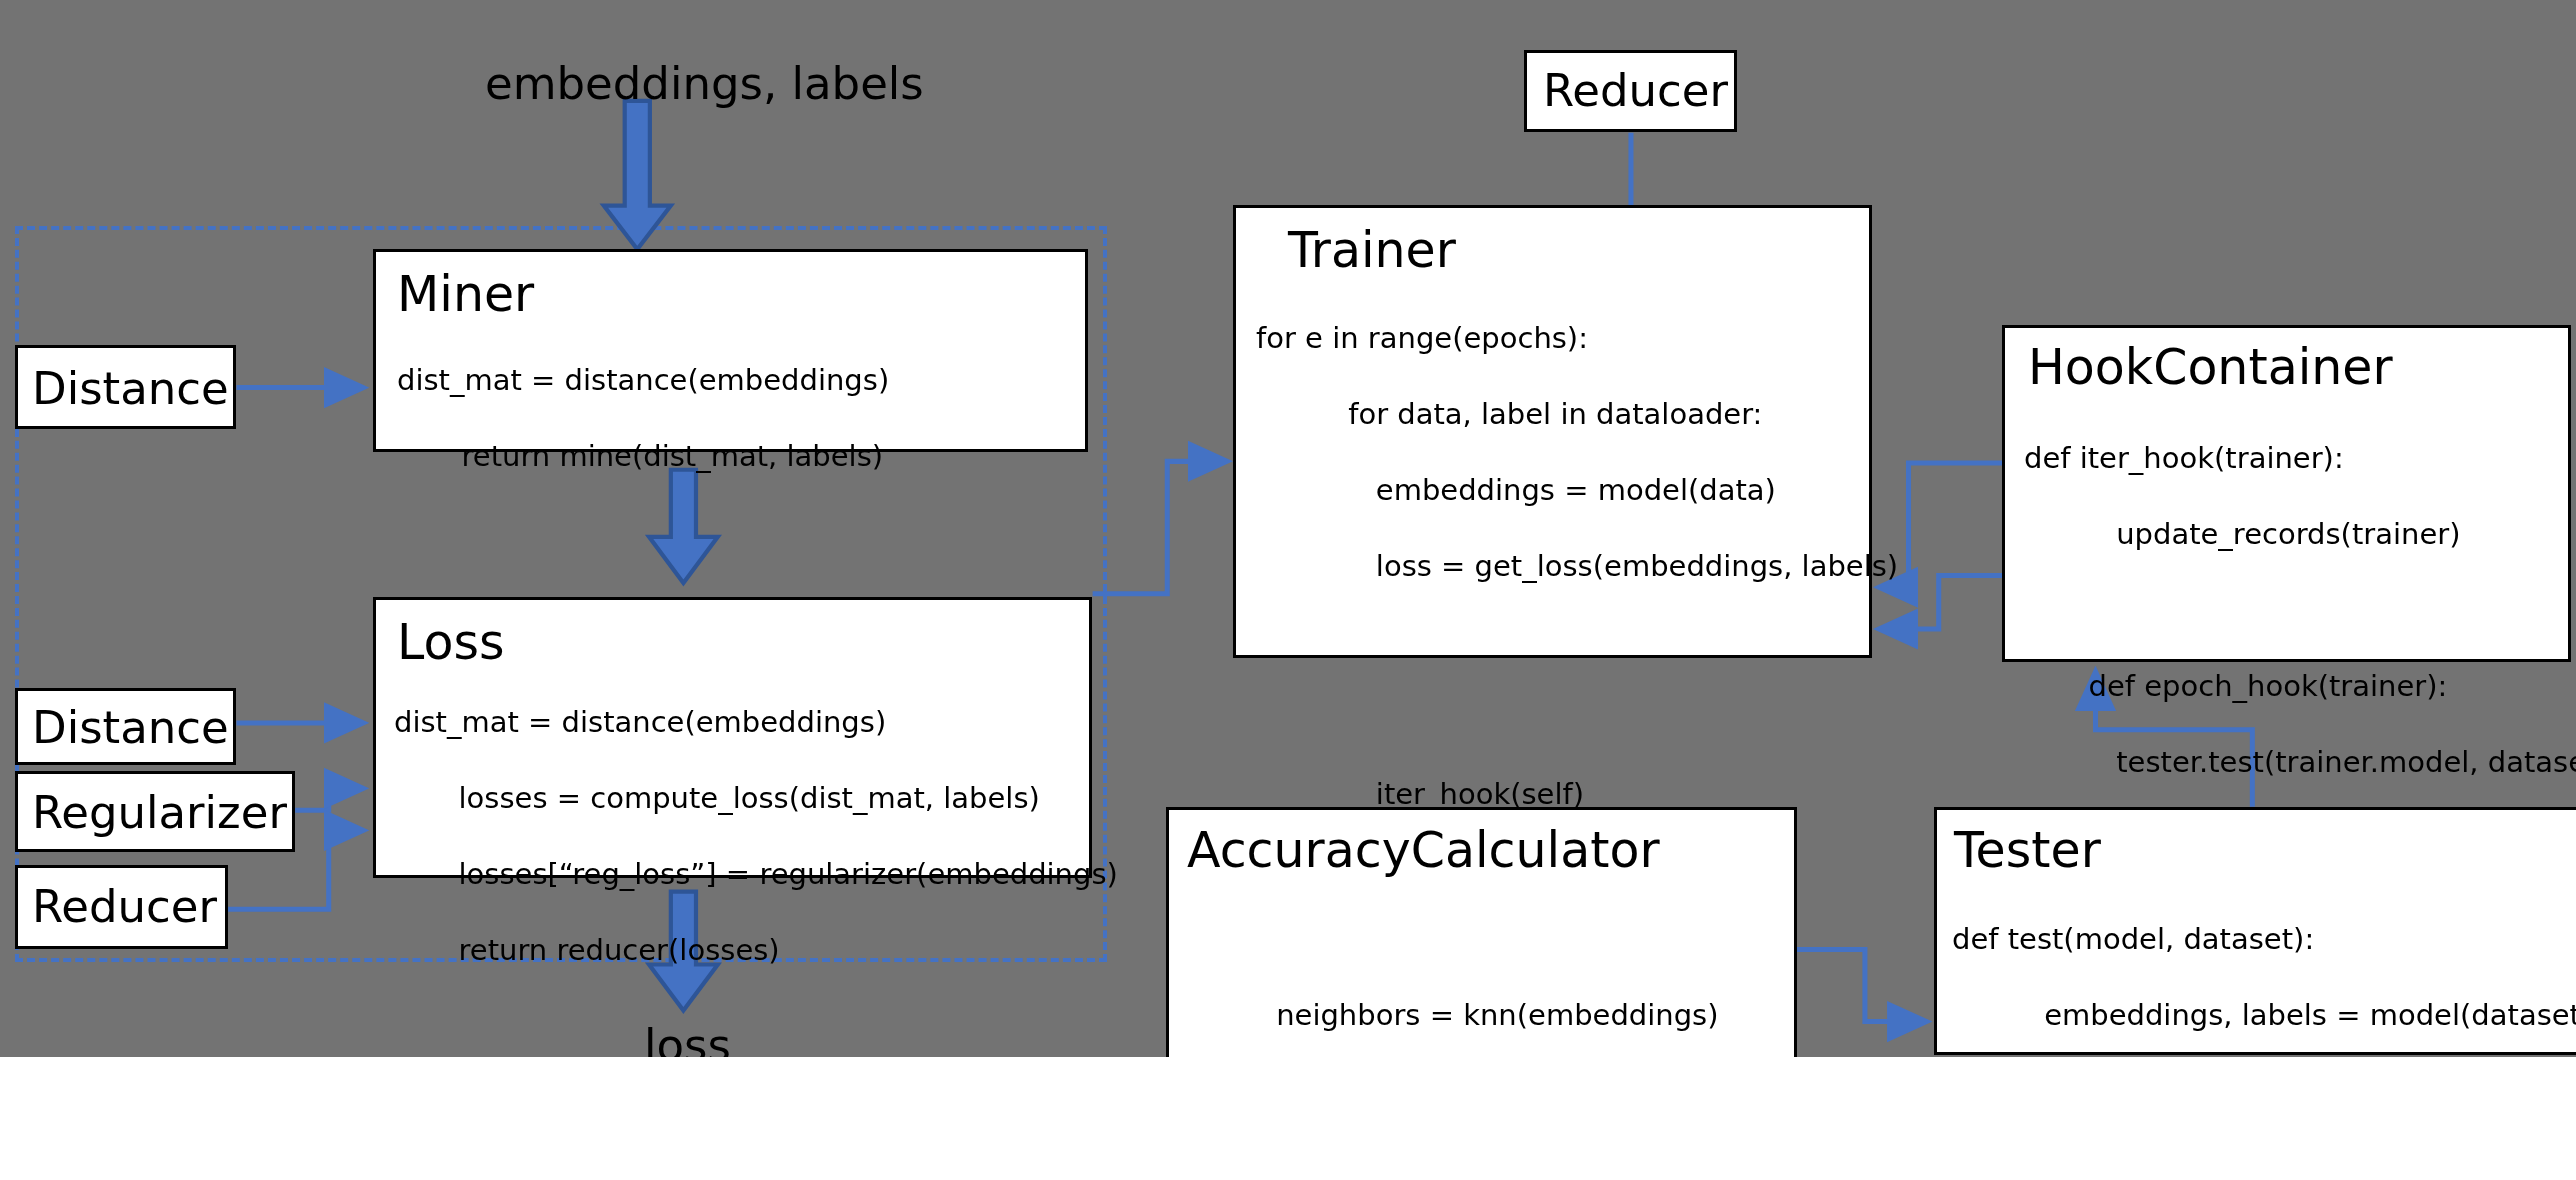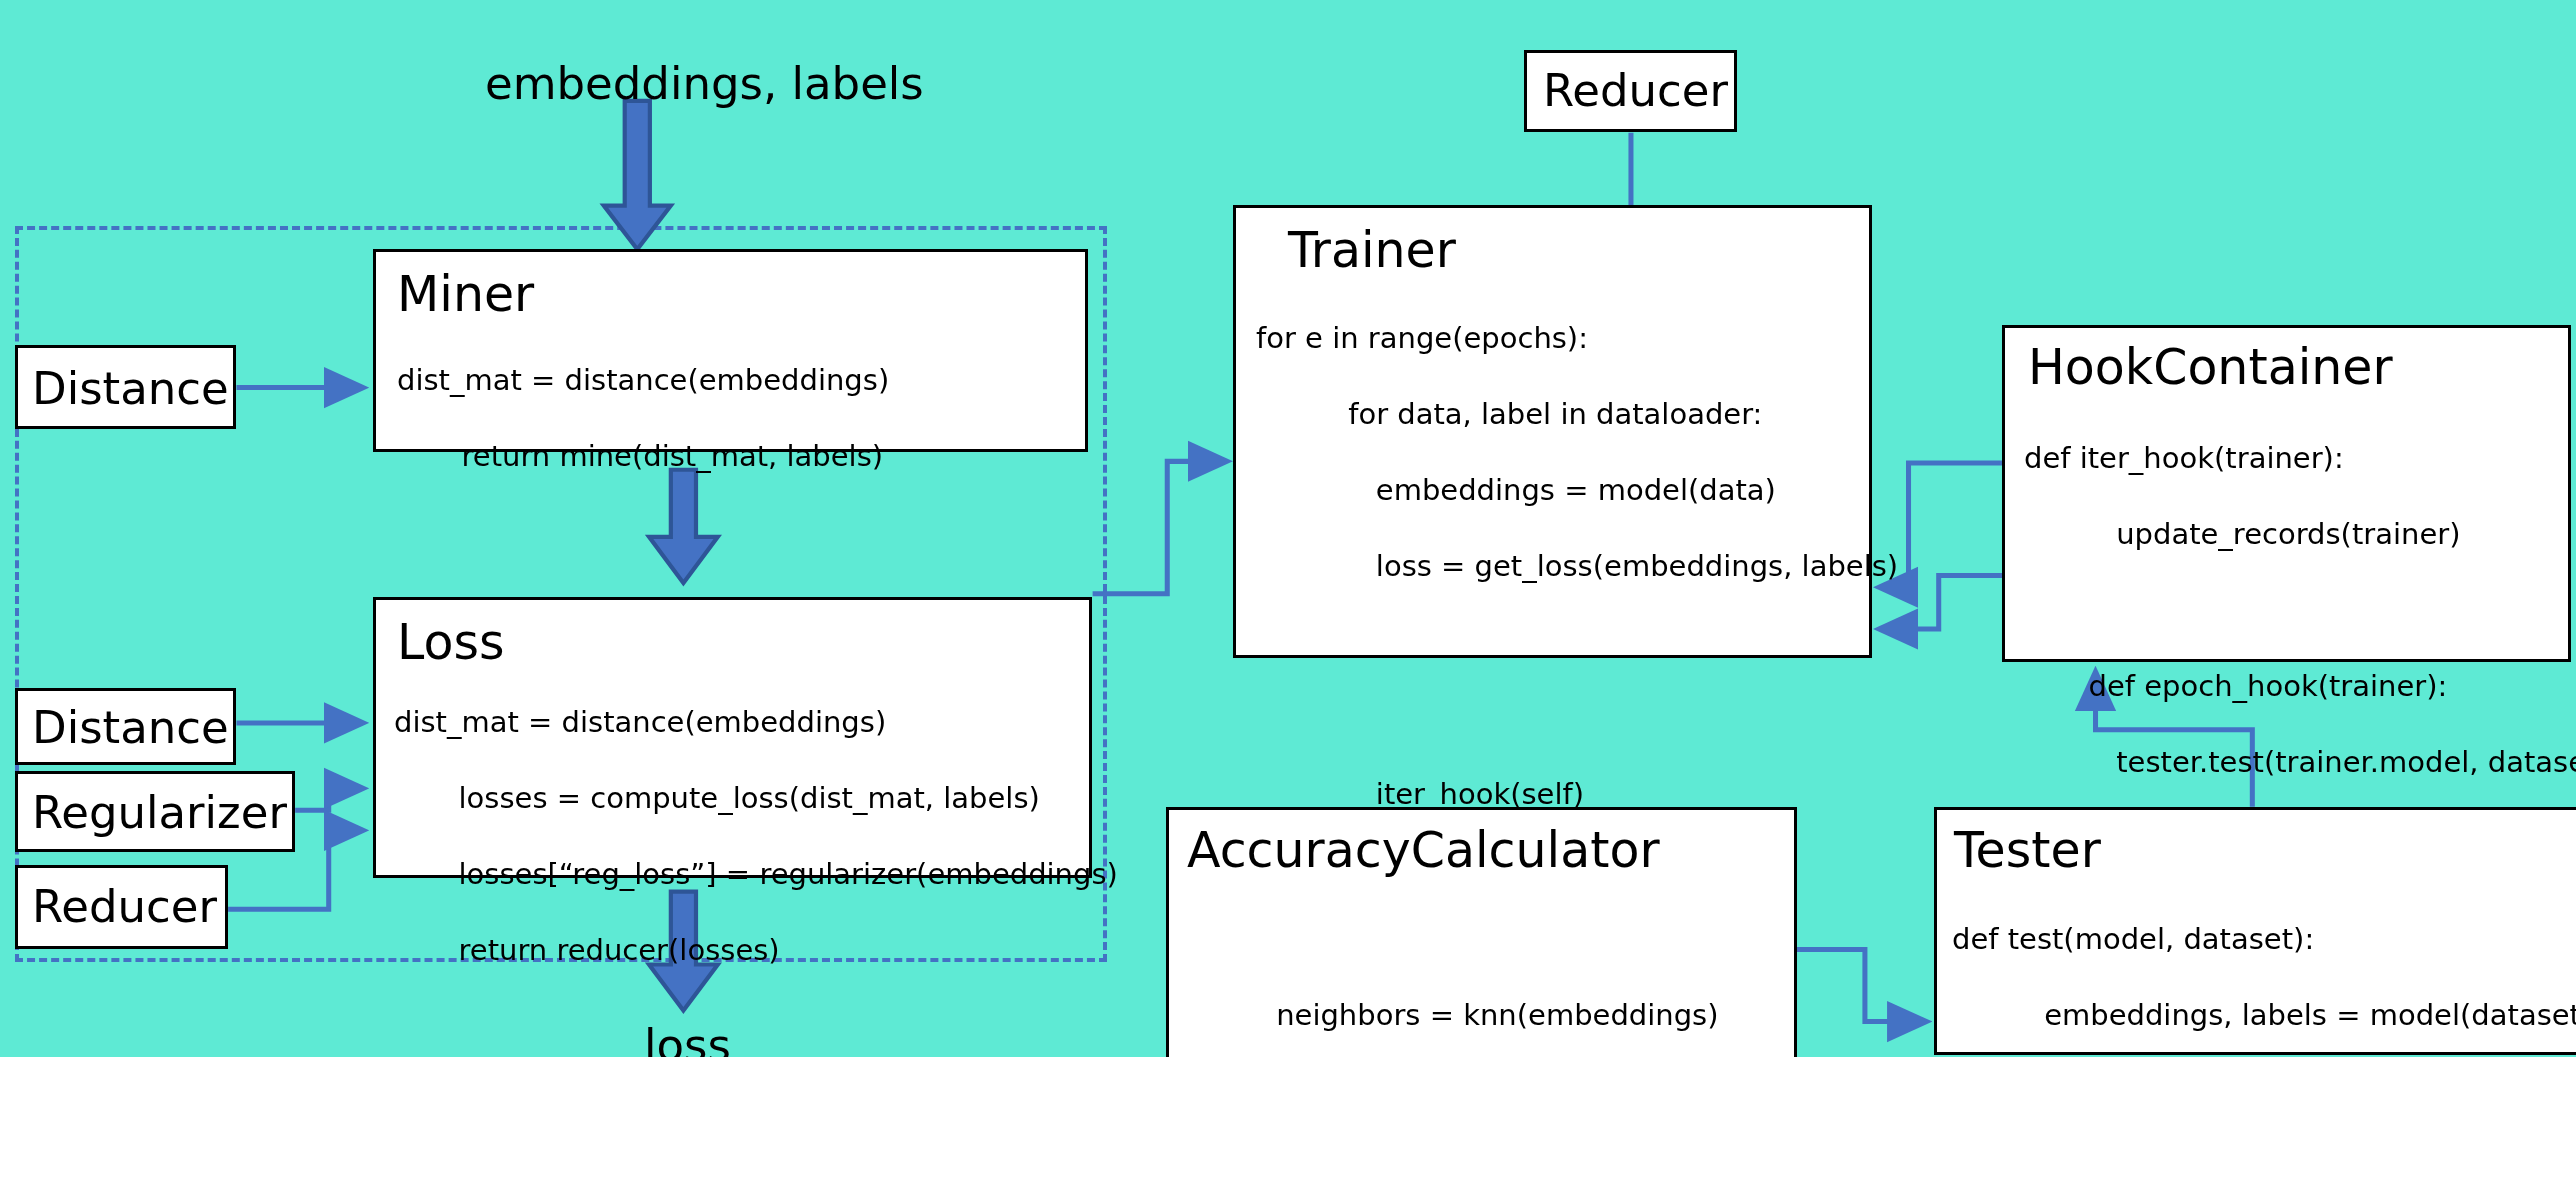--- a/index.html
+++ b/index.html
@@ -1,16 +1,16 @@
 <!DOCTYPE html>
 <html style="font-size:13.4px"><head>
 <meta charset="utf-8">
 <style>
   html,body{margin:0;padding:0;background:#ffffff;}
-  #stage{position:relative;width:2576px;height:1057px;background:#5eead4;
+  #stage{position:relative;width:2576px;height:1057px;background:#737373;
          font-family:"DejaVu Sans","Liberation Sans",sans-serif;overflow:hidden;}
 
   .box{position:absolute;border:3.4px solid #000000;background:#ffffff;box-sizing:border-box;}
   .title{position:absolute;color:#000000;font-weight:400;white-space:nowrap;}
   .code{position:absolute;color:#000000;white-space:pre;line-height:1.31;}
   .plain{position:absolute;color:#000000;white-space:nowrap;}
 
   
   .t-big{font-size:49px;}
   .t-code{font-size:29px;}

